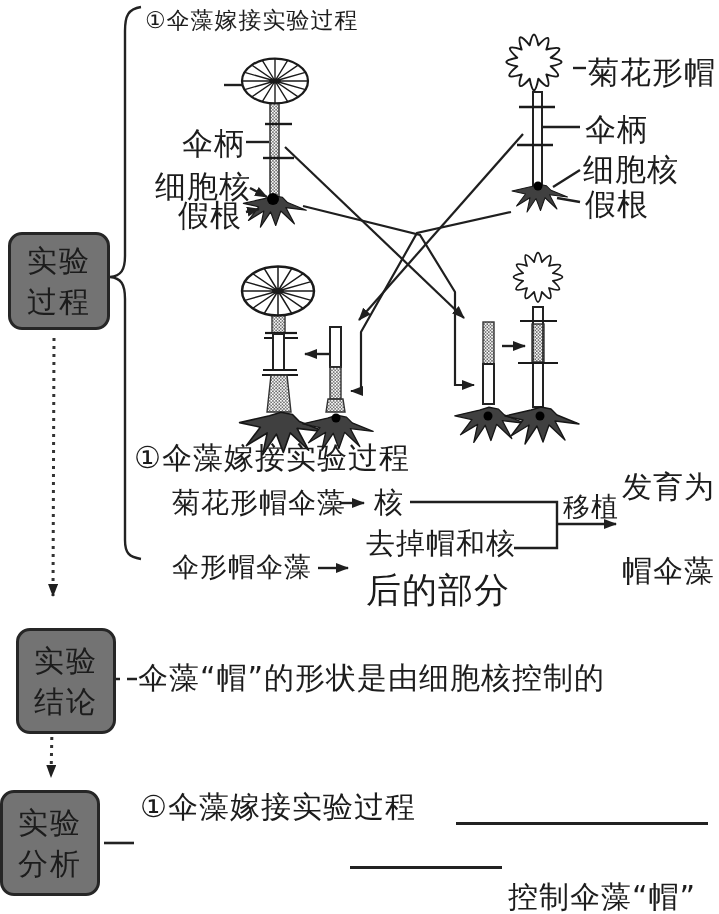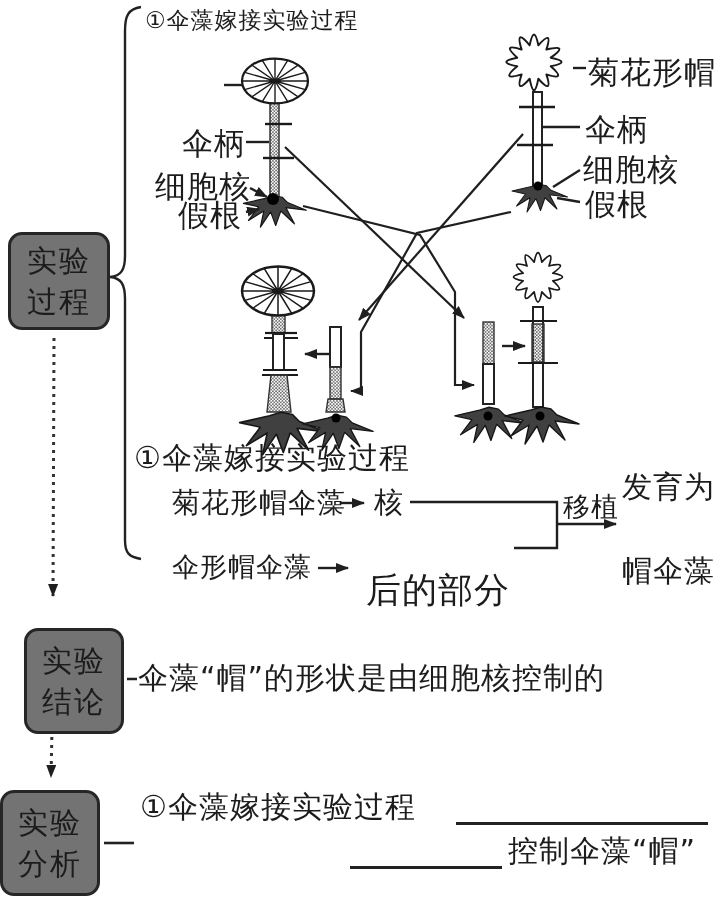--- a/index.html
+++ b/index.html
@@ -131,21 +131,21 @@
       <line x1="340" y1="503" x2="364" y2="503" marker-end="url(#ah)"></line>
       <line x1="318" y1="568" x2="348" y2="568" marker-end="url(#ah)"></line>
       <polyline points="410,502 557,502 557,548 514,548"></polyline>
       <line x1="557" y1="524" x2="616" y2="524" marker-end="url(#ah)"></line>
     </g>
   </svg>
 
   <div class="fbox" style="left:8px;top:232px;width:96px;height:92px">
     <div class="inner">实验过程</div>
   </div>
-  <div class="fbox" style="left:24px;top:628px;width:94px;height:100px">
+  <div class="fbox" style="left:16px;top:628px;width:94px;height:100px">
     <div class="inner">实验结论</div>
   </div>
   <div class="fbox" style="left:0;top:790px;width:94px;height:100px">
     <div class="inner">实验分析</div>
   </div>
 
   <div class="lbl" style="left:145px;top:8px;font-size:23px">①伞藻嫁接实验过程</div>
 
   <div class="lbl" style="left:182px;top:126px;font-size:31px">伞柄</div>
   <div class="lbl" style="left:155px;top:169px;font-size:31px">细胞核</div>
@@ -153,25 +153,26 @@
 
   <div class="lbl" style="left:588px;top:55px;font-size:31px">菊花形帽</div>
   <div class="lbl" style="left:585px;top:112px;font-size:31px">伞柄</div>
   <div class="lbl" style="left:583px;top:152px;font-size:31px">细胞核</div>
   <div class="lbl" style="left:585px;top:187px;font-size:31px">假根</div>
 
   <div class="lbl" style="left:134px;top:441px;font-size:30px">①伞藻嫁接实验过程</div>
   <div class="lbl" style="left:172px;top:488px;font-size:28px">菊花形帽伞藻</div>
   <div class="lbl" style="left:374px;top:487px;font-size:29px">核</div>
   <div class="lbl" style="left:172px;top:552px;font-size:27px">伞形帽伞藻</div>
+  <div class="lbl" style="left:366px;top:528px;font-size:29px">去掉帽和核</div>
   <div class="lbl" style="left:366px;top:571px;font-size:35px">后的部分</div>
   <div class="lbl" style="left:563px;top:492px;font-size:27px">移植</div>
   <div class="lbl" style="left:622px;top:470px;font-size:30px">发育为</div>
   <div class="lbl" style="left:622px;top:554px;font-size:30px">帽伞藻</div>
 
   <div class="lbl" style="left:138px;top:661px;font-size:30px">伞藻“帽”的形状是由细胞核控制的</div>
 
   <div class="lbl" style="left:140px;top:790px;font-size:30px">①伞藻嫁接实验过程</div>
   <div class="blank" style="left:456px;top:822px;width:252px"></div>
   <div class="blank" style="left:350px;top:866px;width:152px"></div>
-  <div class="lbl" style="left:508px;top:834px;font-size:30px">控制伞藻“帽”</div>
+  <div class="lbl" style="left:508px;top:880px;font-size:30px">控制伞藻“帽”</div>
 
 </div>
 
 </body></html>

